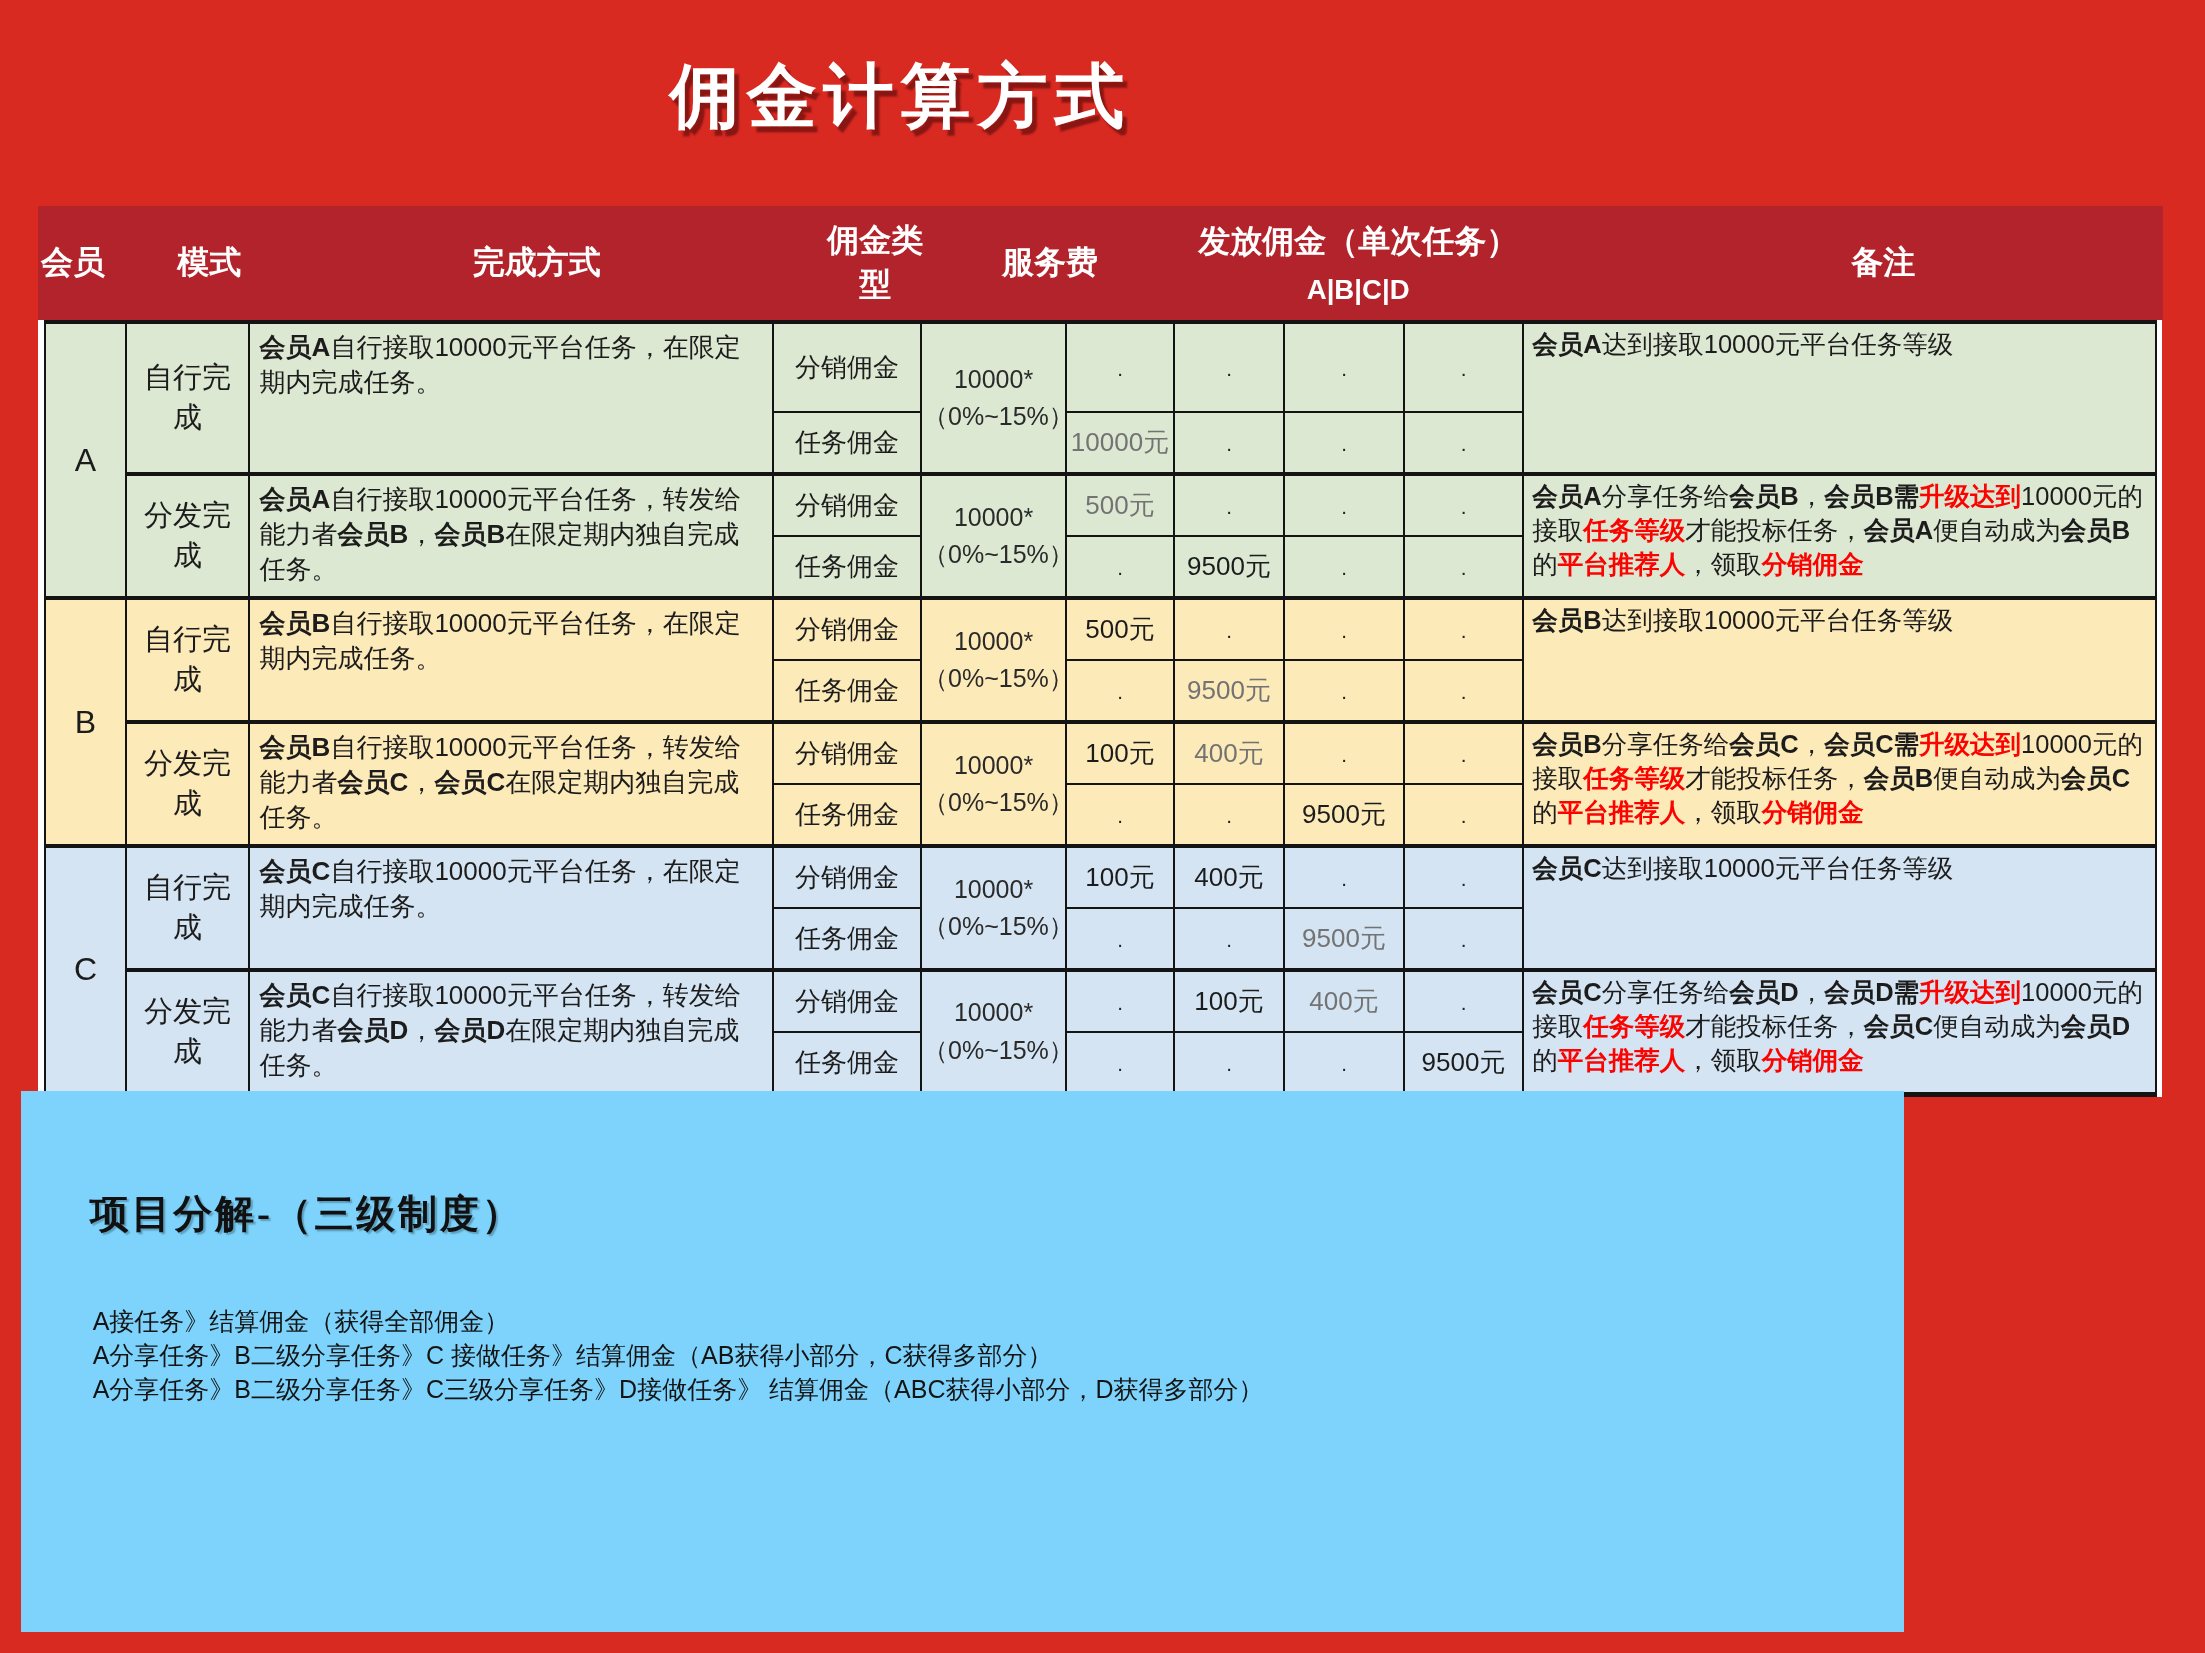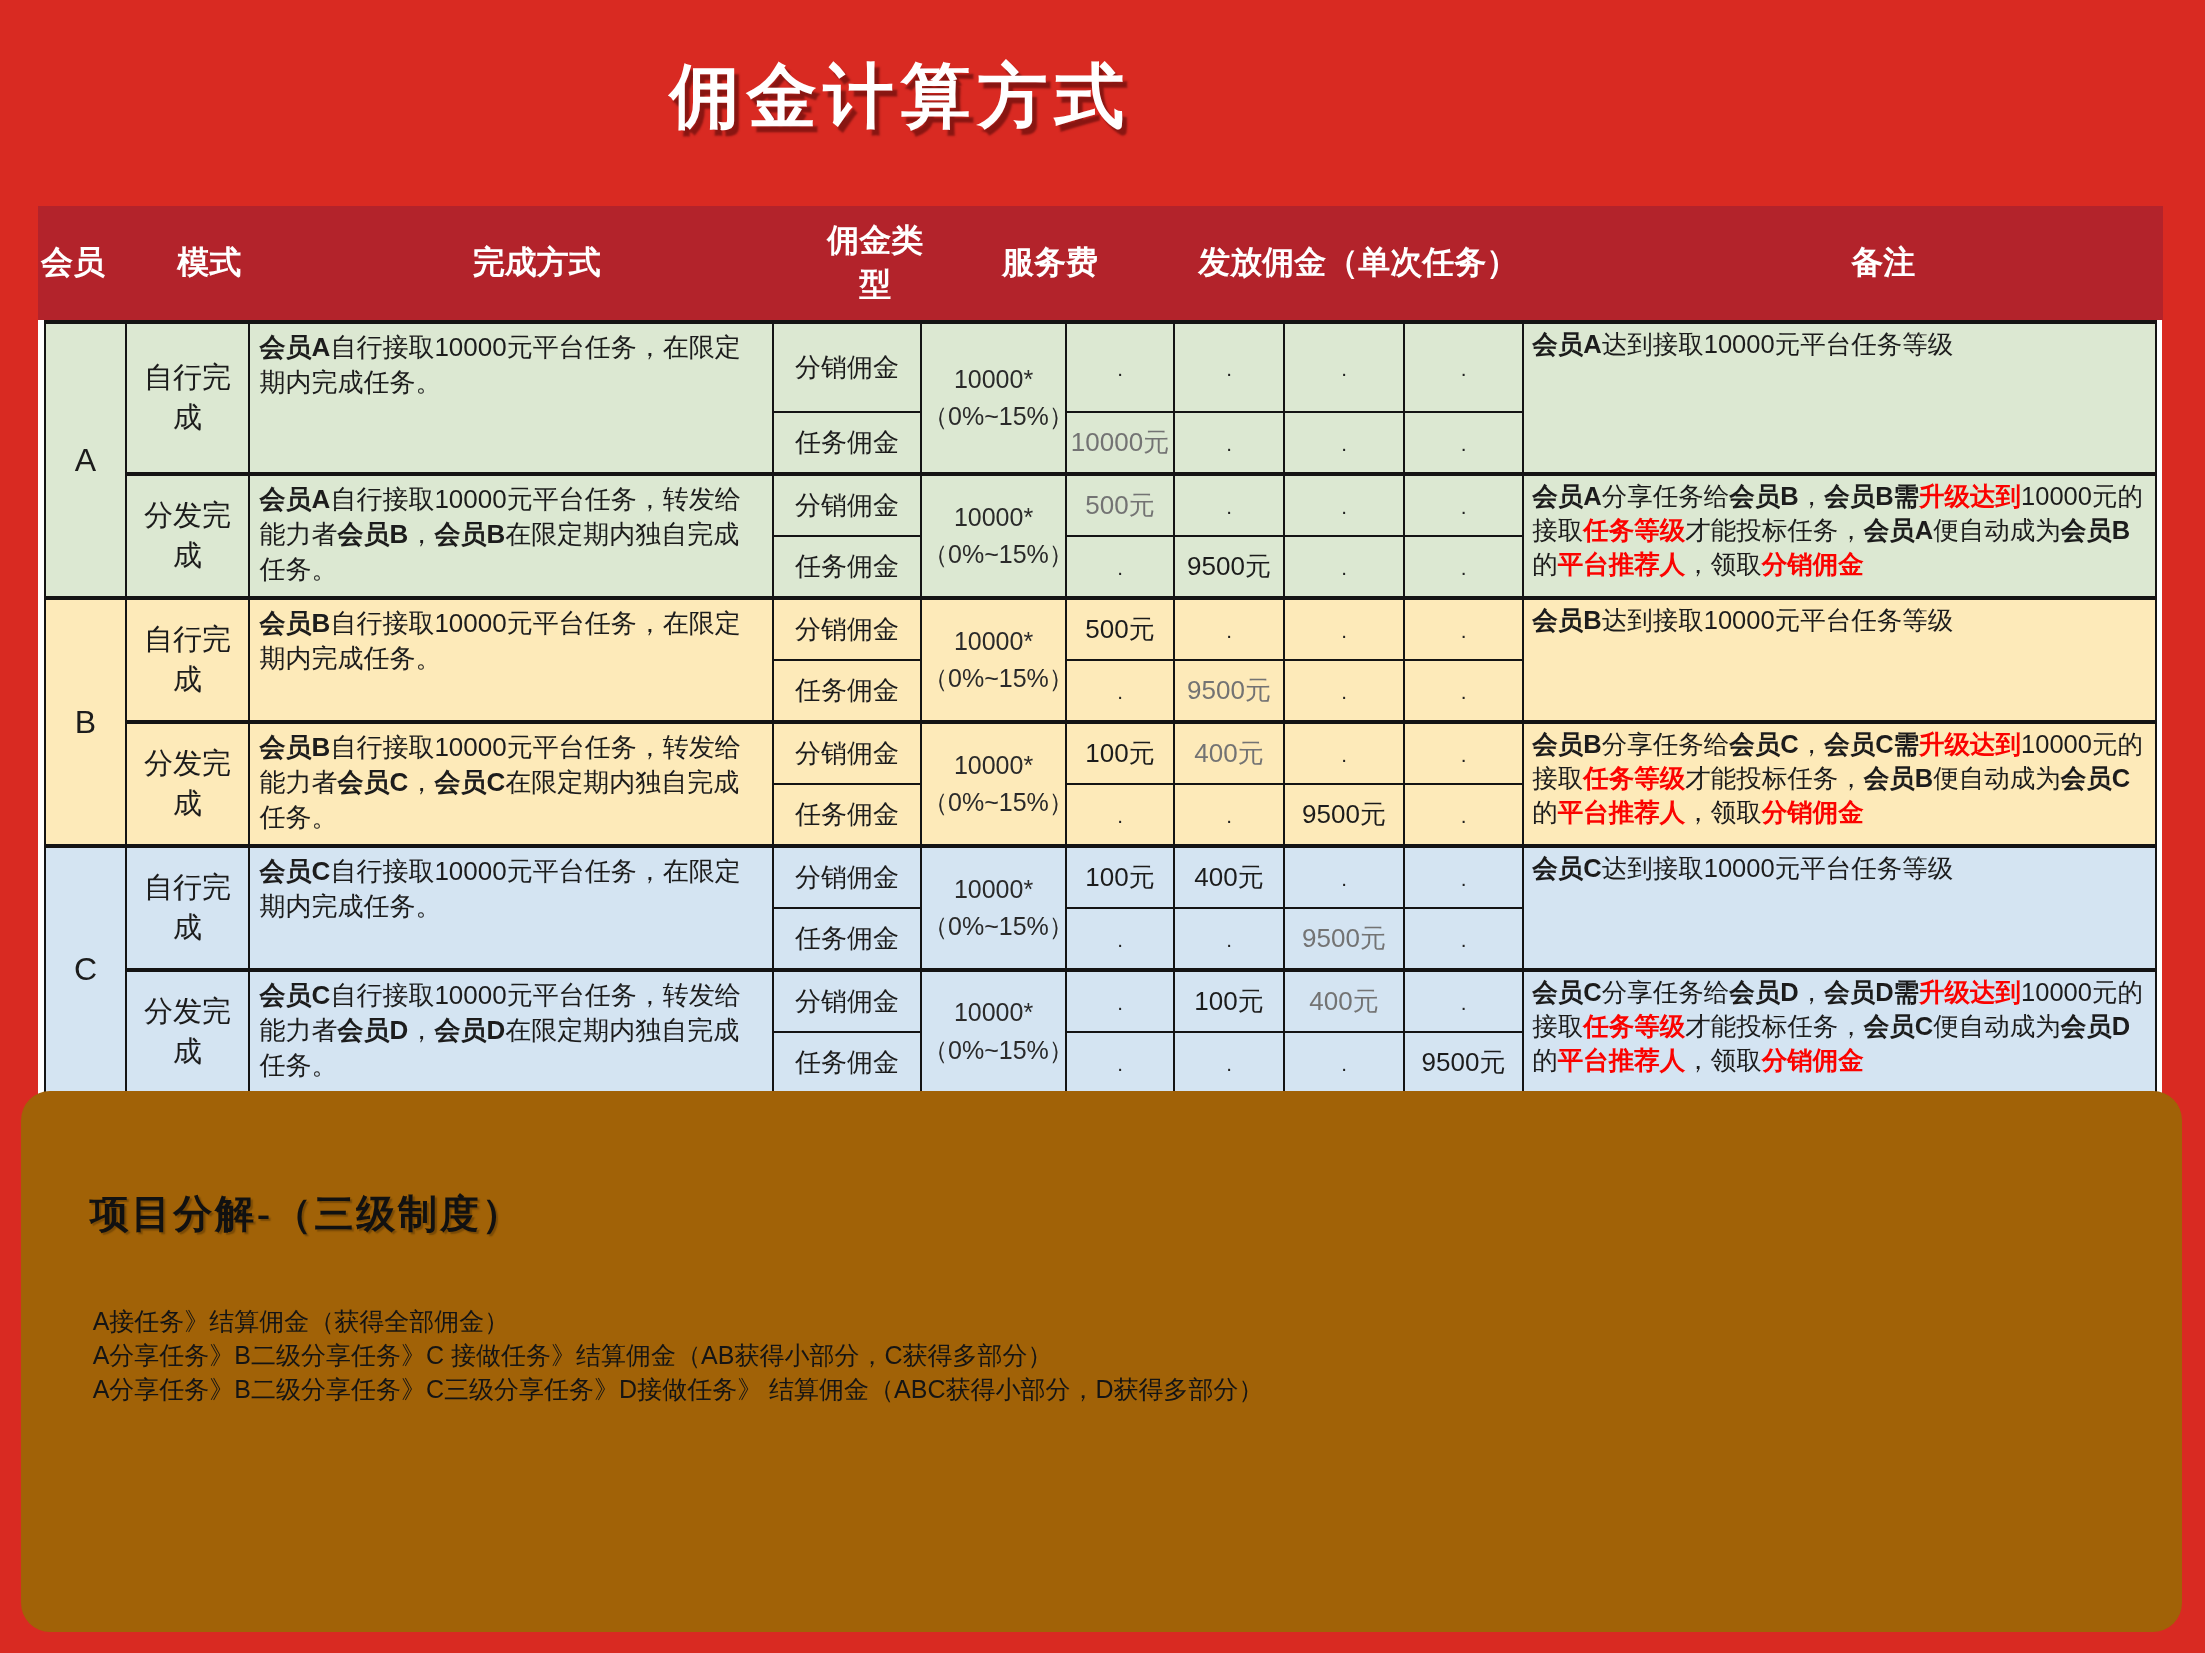--- a/index.html
+++ b/index.html
@@ -42,21 +42,21 @@
   td.type{text-align:center;font-size:26px;color:#1c1c1c;}
   td.fee{text-align:center;font-size:25px;color:#2a2a2a;line-height:1.5;}
   td.val{text-align:center;font-size:26px;}
   td.remark{vertical-align:top;font-size:25.5px;line-height:1.33;color:#1c1c1c;padding:4.1px 6.9px 4.1px 8.3px;}
   .num{color:#1c1c1c;}
   .red{color:#737373;font-weight:400;}
   .dot{color:#222222;font-size:20.7px;}
   .b{font-weight:700;}
   .r{color:#fb0300;font-weight:700;}
   
-  .panel{position:absolute;left:20.7px;top:1091px;width:2161px;height:541px;background:#a16207;border-radius:29px;}
+  .panel{position:absolute;left:20.7px;top:1091px;width:1883px;height:541px;background:#7dd3fc;}
   .panel h2{
     margin:96px 0 0 69px;font-size:39px;color:#111111;
     font-family:"Liberation Serif", serif;font-weight:700;letter-spacing:2.8px;
     text-shadow:2.1px 2.1px 1.4px rgba(0,0,0,.25);
   }
   .lines{margin:63px 0 0 72px;}
   .line{font-size:25px;color:#141414;line-height:34px;}
 </style>
 </head>
 <body>
@@ -65,20 +65,21 @@
 
 <div class="table-area">
   <div class="thead">
     <div class="hc w1">会员</div>
     <div class="hc w2">模式</div>
     <div class="hc w3">完成方式</div>
     <div class="hc w4">佣金类型</div>
     <div class="hc w5">服务费</div>
     <div class="hc w6">
       <div>发放佣金（单次任务）</div>
+      <div class="sub">A|B|C|D</div>
     </div>
     <div class="hc w7">备注</div>
   </div>
 
   <div class="tbody-wrap">
   <table>
     <colgroup>
       <col style="width:81px">
           <col style="width:123px">
           <col style="width:524px">

